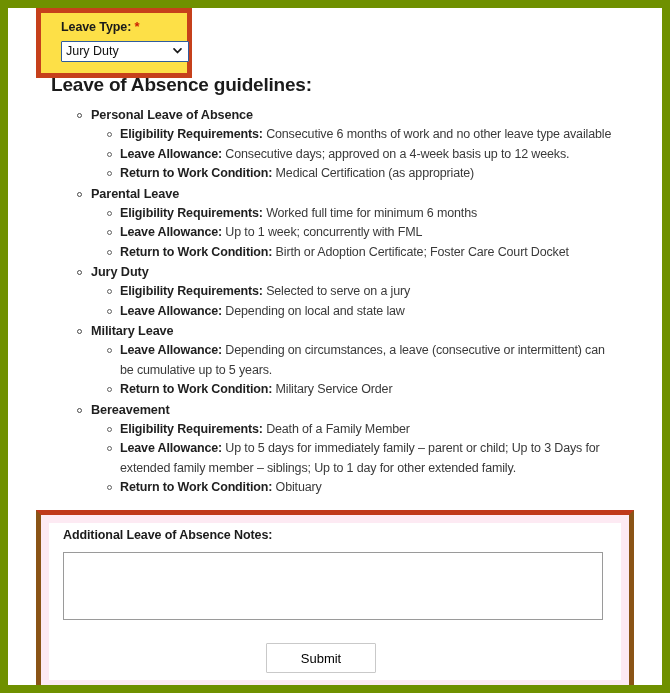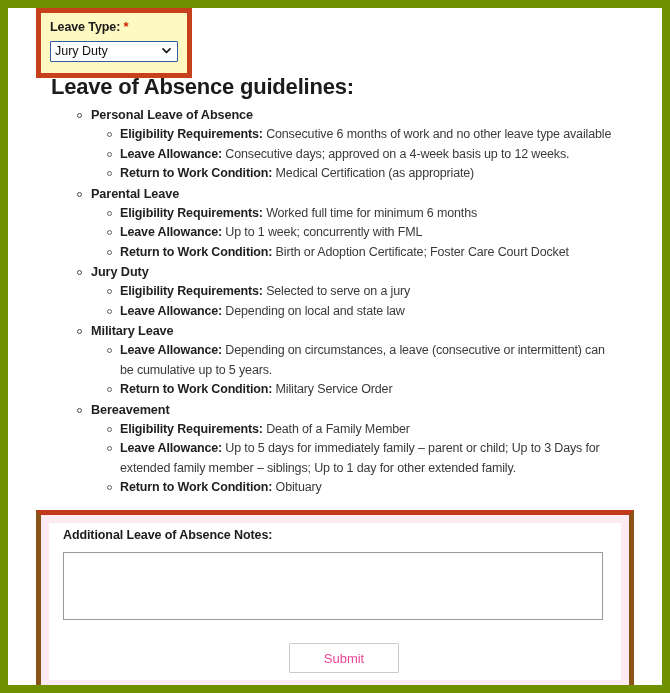--- a/index.html
+++ b/index.html
@@ -37,22 +37,22 @@
   }
 
   
   .leave-type-box {
     position: absolute;
     left: 28px;
     top: 0px;
     width: 156px;
     box-sizing: border-box;
     border: 5px solid #c6401b;
-    background: #fef9c3;
-    padding: 7px 9px 11px 9px;
+    background: #fde047;
+    padding: 7px 9px 11px 20px;
   }
   .leave-type-label {
     font-size: 12.5px;
     font-weight: bold;
     color: #1a1a1a;
     letter-spacing: -0.1px;
     white-space: nowrap;
     line-height: 1.1;
     margin-bottom: 6px;
   }
@@ -89,21 +89,21 @@
     width: 11px;
     height: 11px;
     pointer-events: none;
   }
 
   
   .guidelines-heading {
     position: absolute;
     left: 43px;
     top: 66px;
-    font-size: 22px;
+    font-size: 19px;
     font-weight: bold;
     color: #1b1b1b;
     letter-spacing: -0.2px;
   }
 
   
   .guidelines {
     position: absolute;
     left: 0;
     top: 98px;
@@ -211,30 +211,30 @@
     background: #ffffff;
     font-family: "Liberation Sans", sans-serif;
     font-size: 12.5px;
     color: #222222;
     padding: 3px 5px;
     resize: none;
     outline: none;
   }
   button.submit-button {
     position: absolute;
-    left: 240px;
+    left: 217px;
     top: 120px;
     width: 110px;
     height: 30px;
     box-sizing: border-box;
     border: 1px solid #c9c9c9;
     background: #ffffff;
     font-family: "Liberation Sans", sans-serif;
     font-size: 13px;
-    color: #ec4899;
+    color: #000000;
     cursor: pointer;
     border-radius: 1px;
   }
 </style>
 </head>
 <body>
 
 <div class="page-frame">
   <div class="page-inner">
 

